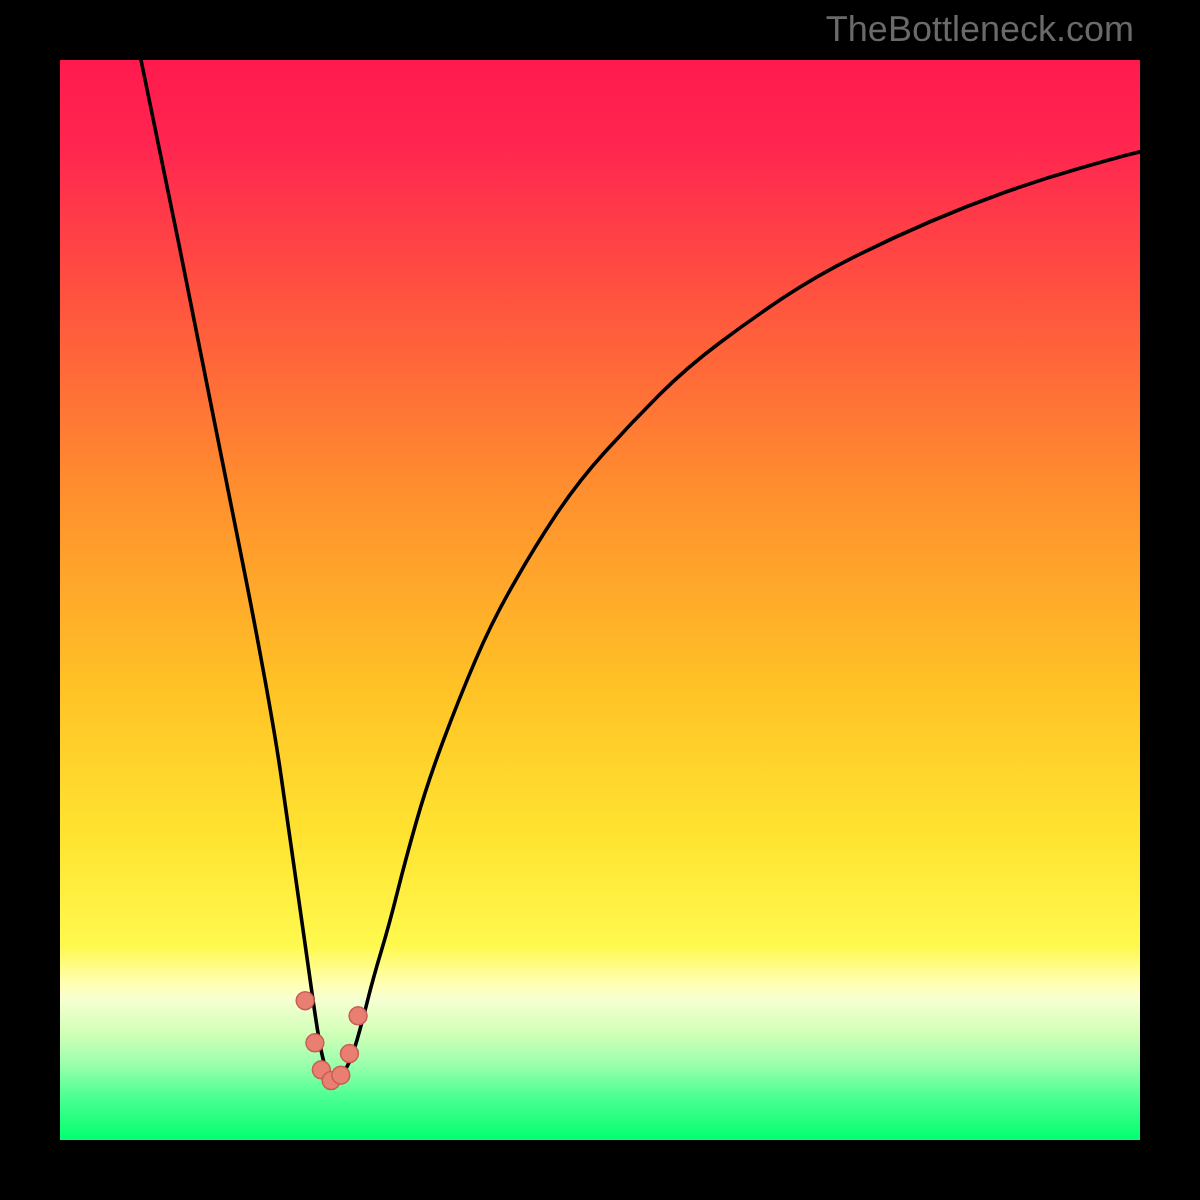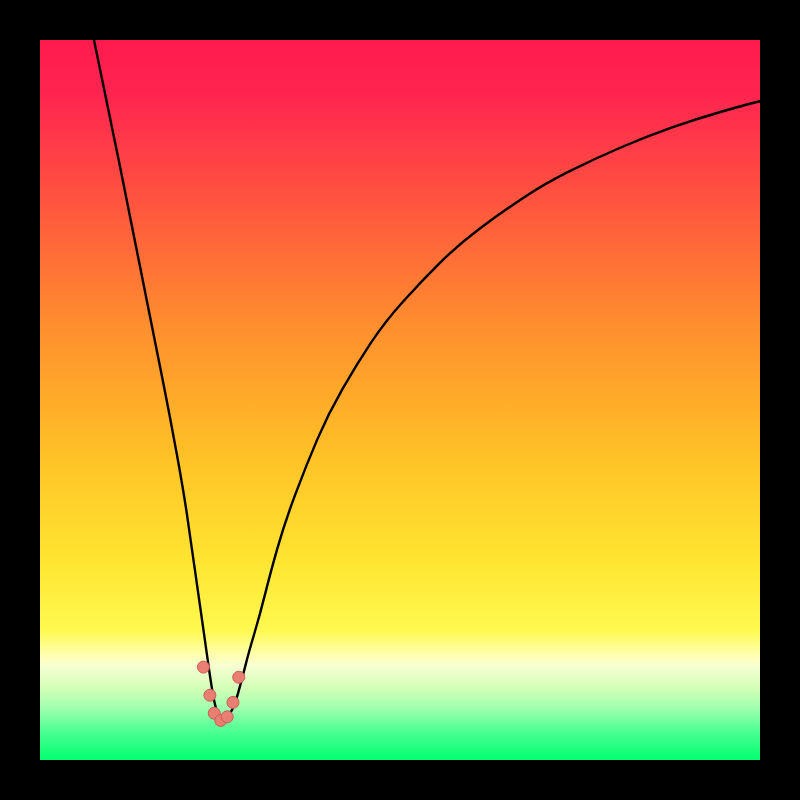--- a/index.html
+++ b/index.html
@@ -82,14 +82,15 @@
           <circle cx="169.92" cy="655.20" r="6.00" fill="#e97f71" stroke="#c95c56" stroke-width="1"></circle>
           <circle cx="174.24" cy="673.20" r="6.00" fill="#e97f71" stroke="#c95c56" stroke-width="1"></circle>
           <circle cx="180.72" cy="680.40" r="6.00" fill="#e97f71" stroke="#c95c56" stroke-width="1"></circle>
           <circle cx="187.20" cy="676.80" r="6.00" fill="#e97f71" stroke="#c95c56" stroke-width="1"></circle>
           <circle cx="192.96" cy="662.40" r="6.00" fill="#e97f71" stroke="#c95c56" stroke-width="1"></circle>
           <circle cx="198.72" cy="637.20" r="6.00" fill="#e97f71" stroke="#c95c56" stroke-width="1"></circle>
         </g>
     </svg>
   </div>
 
+  <div class="watermark">TheBottleneck.com</div>
 
 </div>
 
 </body></html>

